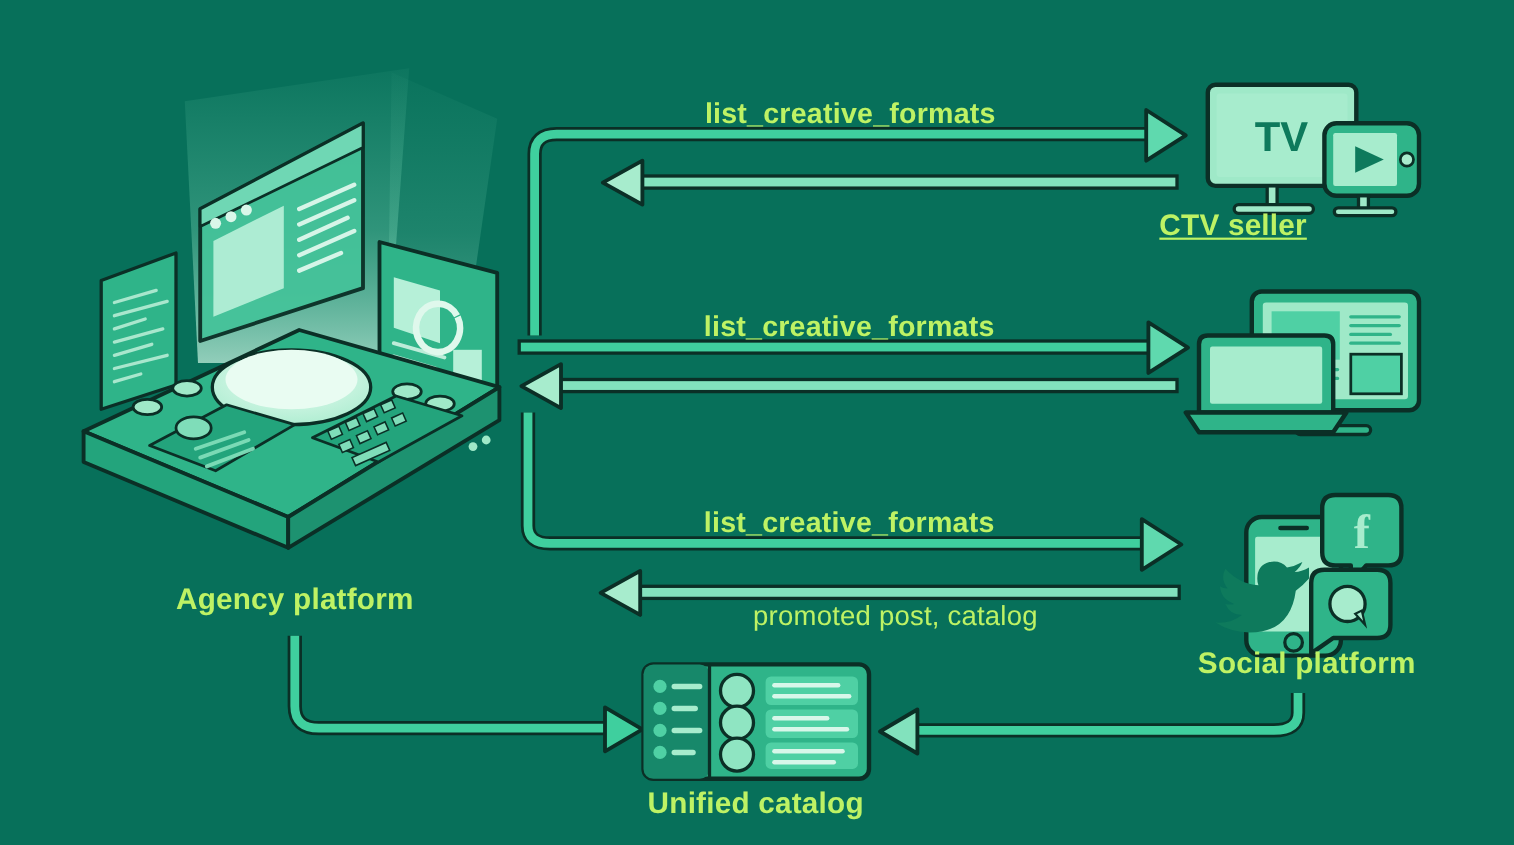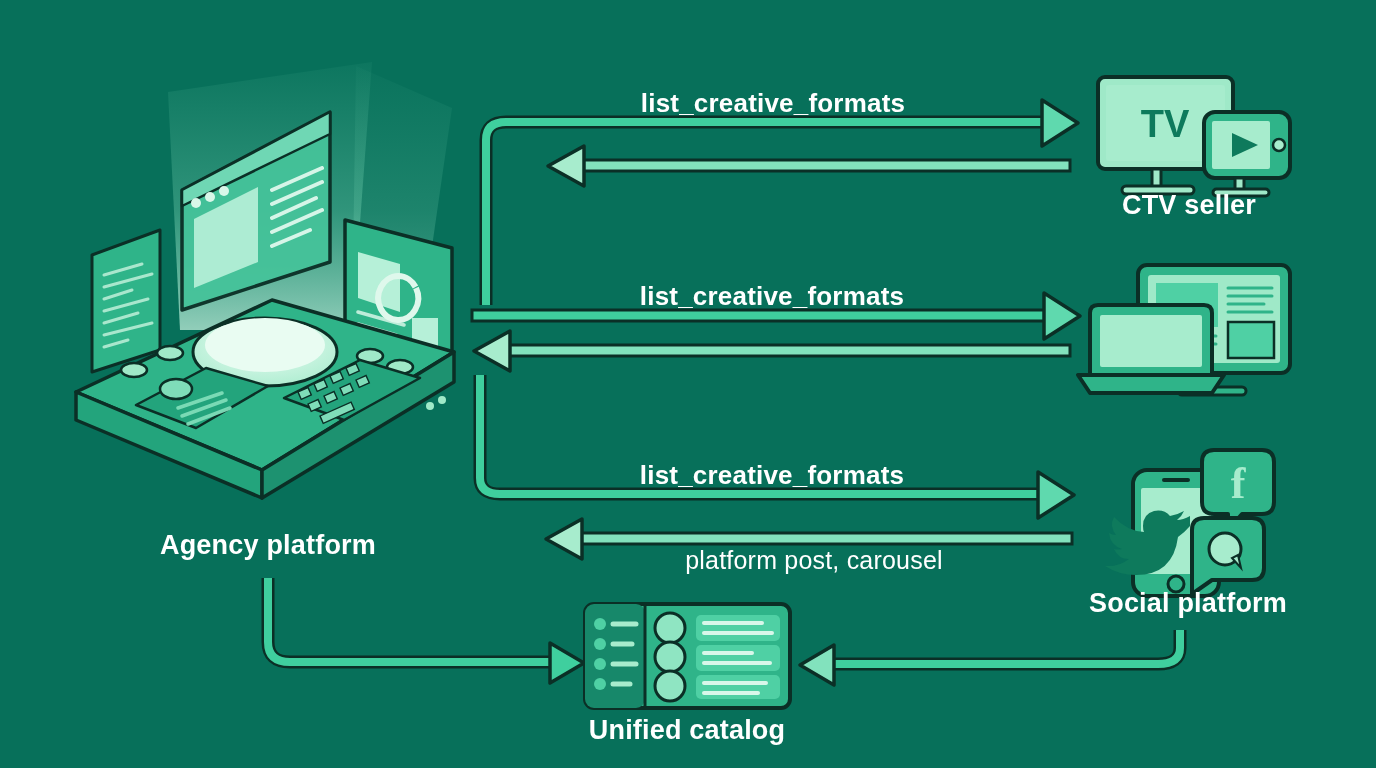--- a/index.html
+++ b/index.html
@@ -6,21 +6,21 @@
   html,body{margin:0;padding:0;}
   body{
     width:1376px;height:768px;overflow:hidden;
     background:#07705a;
     font-family:"Liberation Sans","DejaVu Sans",sans-serif;
     -webkit-font-smoothing:antialiased;
   }
   #stage{position:relative;width:1376px;height:768px;}
   #scene{position:absolute;inset:0;}
   .lbl{
-    position:absolute;color:#ffffff;white-space:nowrap;
+    position:absolute;color:#bef264;white-space:nowrap;
     letter-spacing:.2px;
   }
   .lbl.req{font-size:26px;font-weight:700;}
   .lbl.resp{font-size:25px;font-weight:400;}
   .lbl.node{font-size:27px;font-weight:700;}
   .center{transform:translateX(-50%);}
 </style>
 </head>
 <body>
 
@@ -258,20 +258,20 @@
         <line x1="704" y1="693" x2="758" y2="693"></line>
       </g>
     </g>
   </svg>
 
   <div class="lbl req center" style="left:773px;top:88px;">list_creative_formats</div>
 
   <div class="lbl req center" style="left:772px;top:281px;">list_creative_formats</div>
 
   <div class="lbl req center" style="left:772px;top:460px;">list_creative_formats</div>
-  <div class="lbl resp center" style="left:814px;top:546px;">platform post, carousel</div>
+  <div class="lbl resp center" style="left:814px;top:546px;">promoted post, catalog</div>
 
   <div class="lbl node center" style="left:268px;top:530px;text-align:right;">Agency platform</div>
-  <div class="lbl node center" style="left:1189px;top:190px;">CTV seller</div>
+  <div class="lbl node center" style="left:1121px;top:190px;text-decoration:underline;">CTV seller</div>
   <div class="lbl node center" style="left:1188px;top:588px;">Social platform</div>
   <div class="lbl node center" style="left:687px;top:715px;">Unified catalog</div>
 
 </div>
 
 </body></html>

